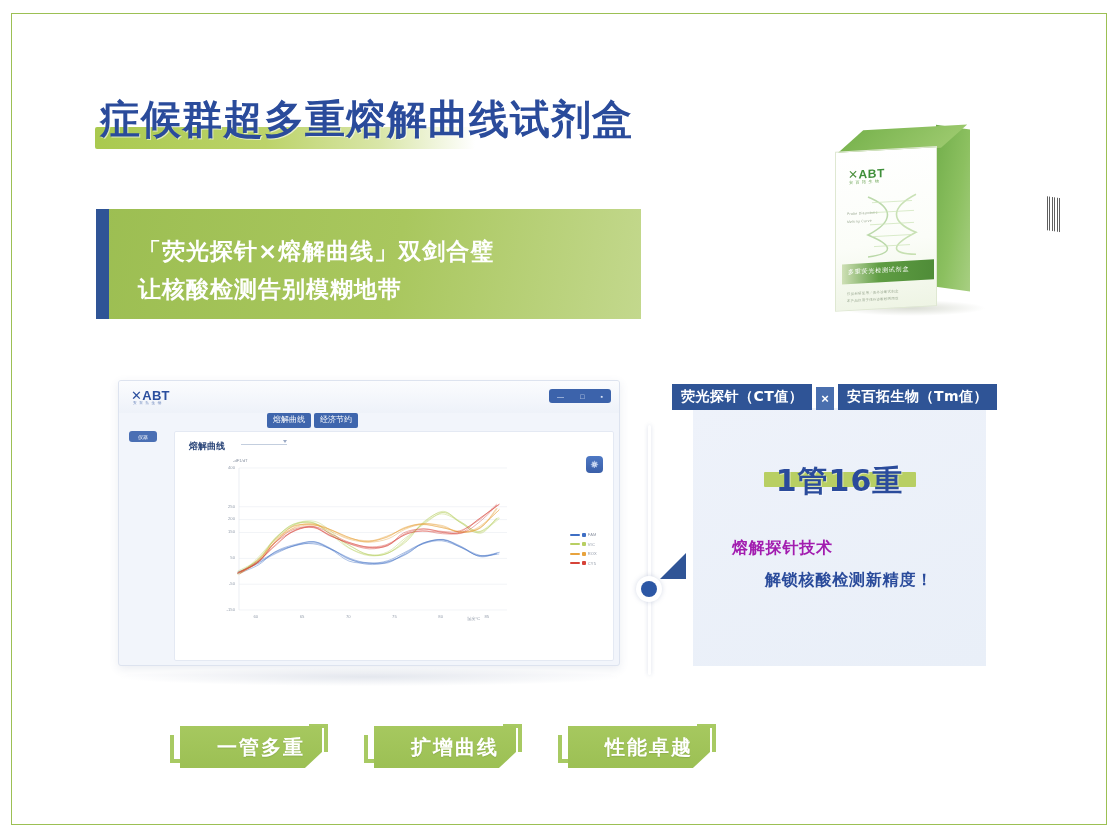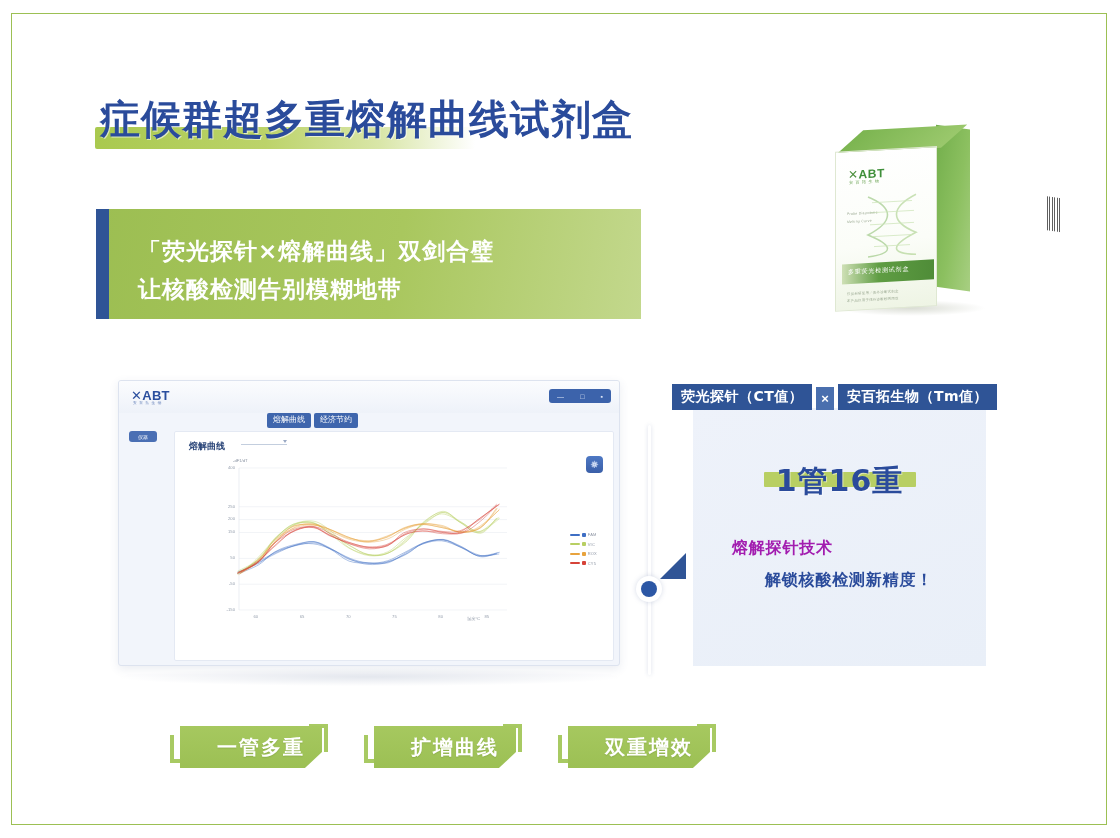--- a/index.html
+++ b/index.html
@@ -471,17 +471,17 @@
     <div class="tag">
       <div class="brk brk-l"></div>
       <div class="brk brk-r"></div>
       <div class="tag-body"></div>
       <div class="tag-txt">扩增曲线</div>
     </div>
     <div class="tag">
       <div class="brk brk-l"></div>
       <div class="brk brk-r"></div>
       <div class="tag-body"></div>
-      <div class="tag-txt">双重增效</div>
+      <div class="tag-txt">性能卓越</div>
     </div>
   </div>
 
 </div>
 
 </body></html>

